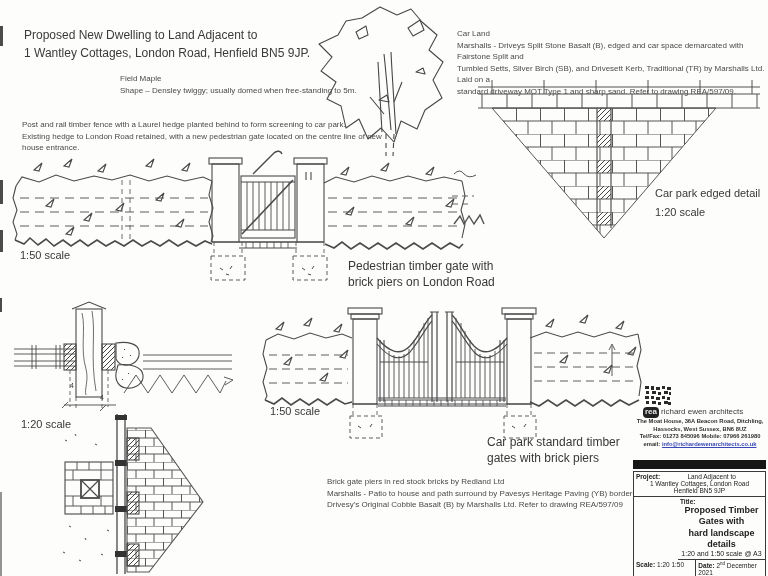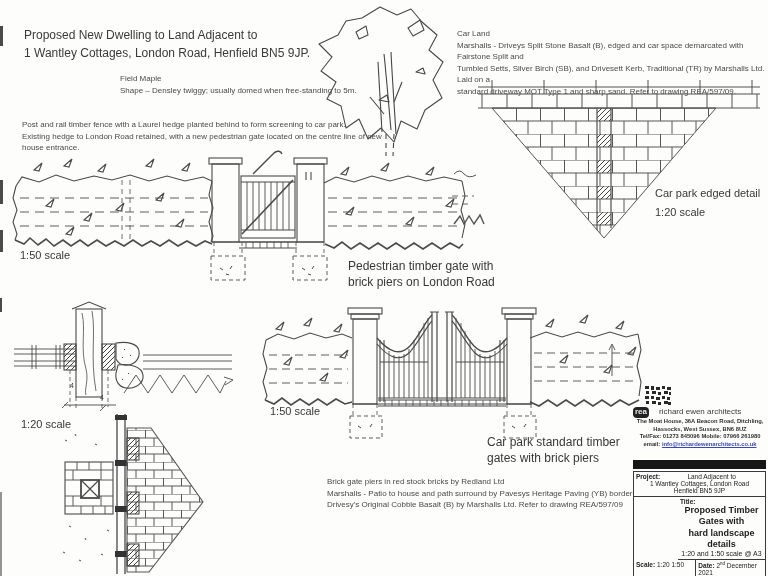--- a/index.html
+++ b/index.html
@@ -9,21 +9,21 @@
   .pre{white-space:pre-line;}
   .note{font-size:8px;line-height:1.45;color:#4a4a4a;}
   .lab{font-size:12px;line-height:1.35;color:#383838;}
   .scale{font-size:11px;color:#383838;}
   svg{display:block;overflow:visible;}
   .artifact{position:absolute;background:#2b2b2b;opacity:.85;}
 
   
   .arch{left:633px;top:386px;width:134px;text-align:center;font-size:6px;line-height:1.35;color:#303030;}
   .qrbox{margin:0 0 1px 12px;}
-  .archname{font-size:8px;color:#3a3a3a;display:flex;align-items:center;gap:10px;justify-content:flex-start;}
+  .archname{font-size:8px;color:#3a3a3a;display:flex;align-items:center;gap:2px;justify-content:flex-start;margin-left:10px;}
   .rea-badge{background:#222;color:#e8e8e8;font-weight:bold;font-size:8px;padding:0 2px;border-radius:4px;letter-spacing:0;}
   .addr{font-weight:bold;font-size:5.8px;}
   .phone{font-size:5.8px;font-weight:bold;}
   .email{font-size:5.8px;font-weight:bold;}
   .email-link{color:#3747b5;text-decoration:underline;}
 
   
   .tblock{left:633px;top:460px;width:133px;}
   .bar{height:9px;background:#161616;margin-bottom:2px;}
   .tbl{border:1.2px solid #3a3a3a;background:#fdfdfc;font-size:6.5px;color:#222;}

